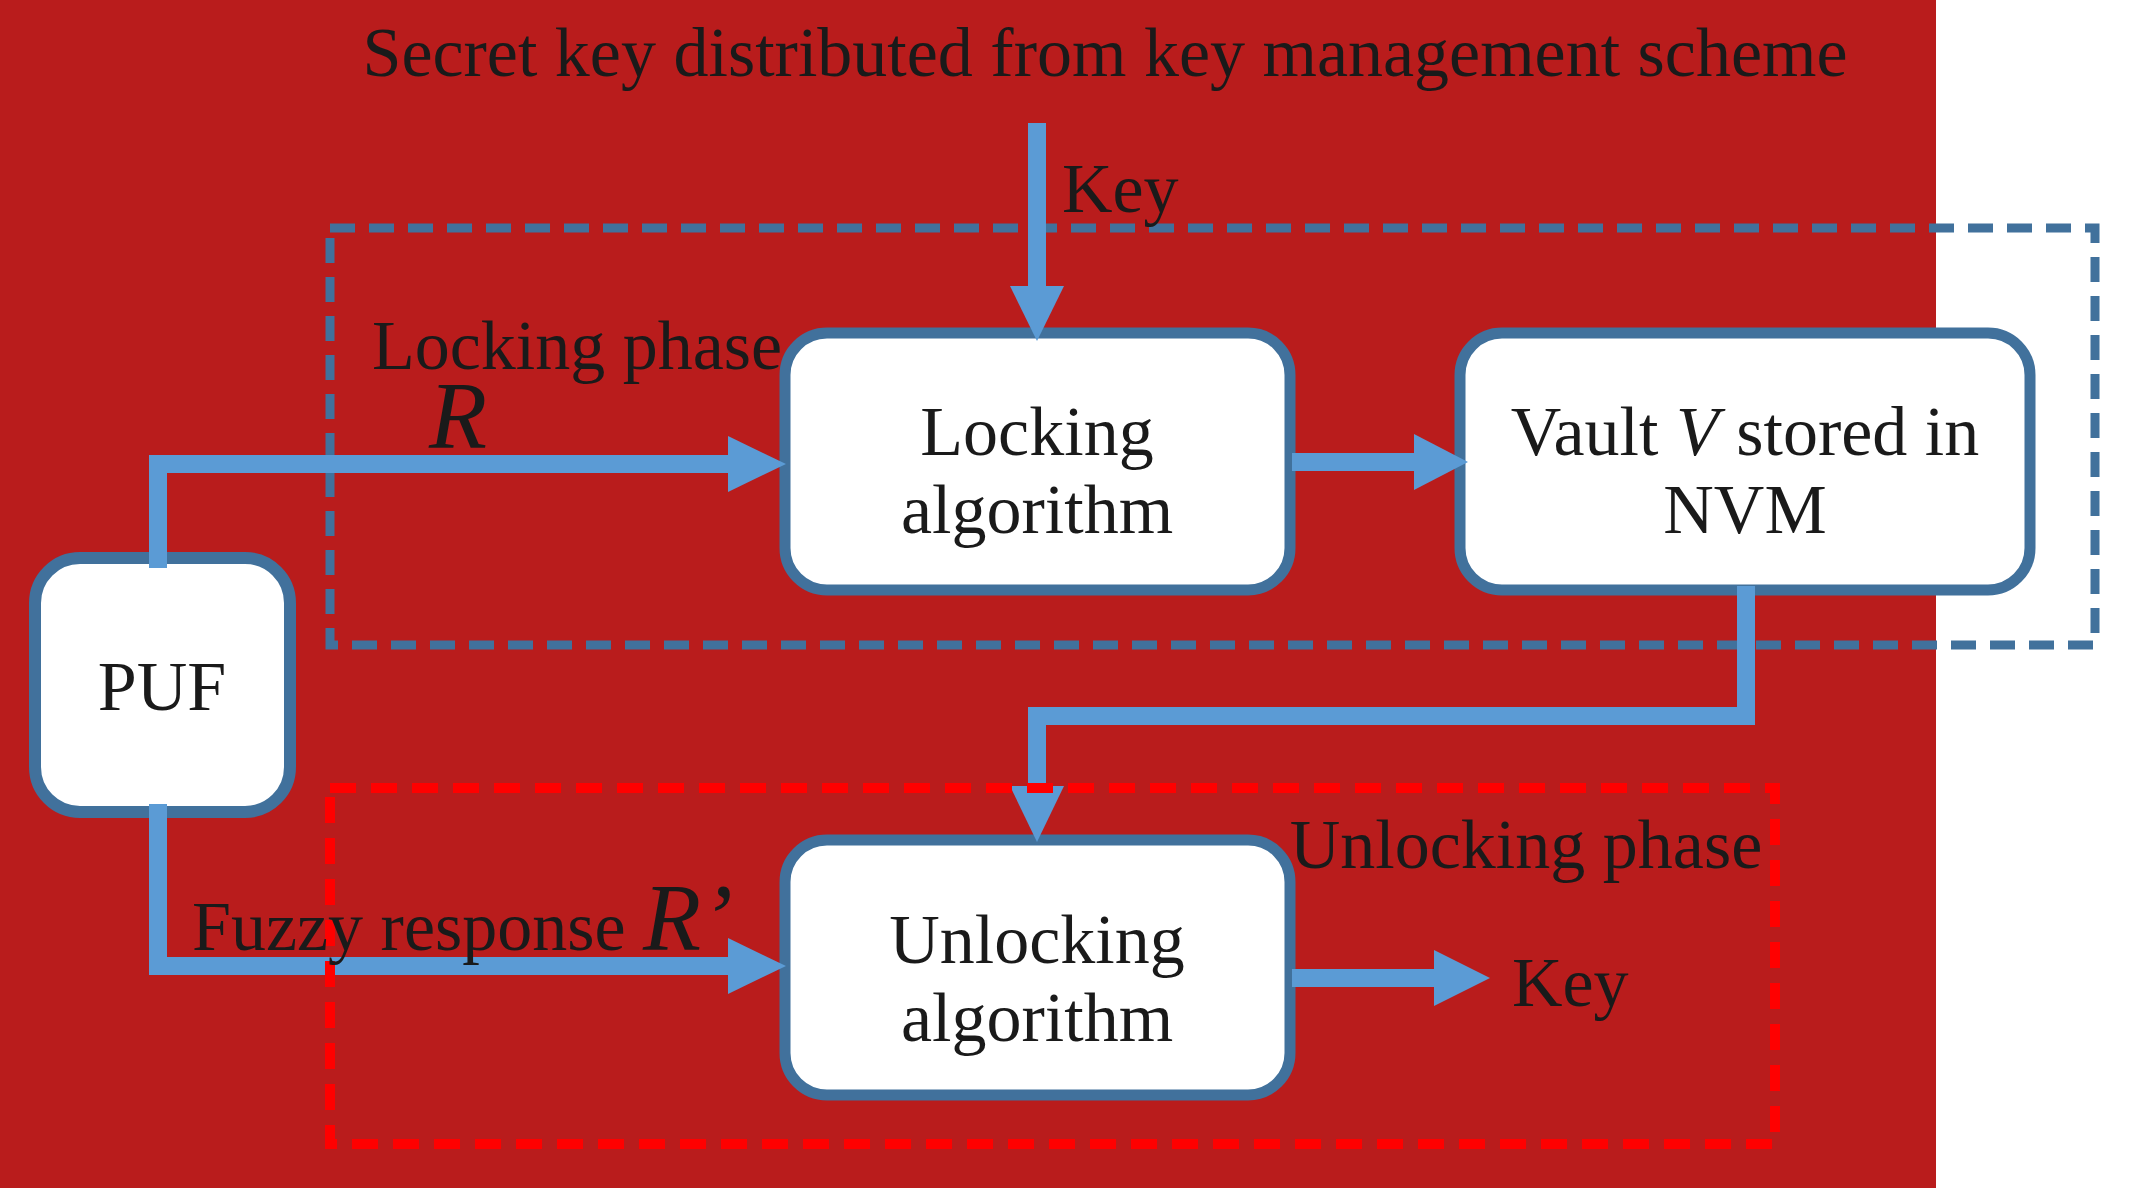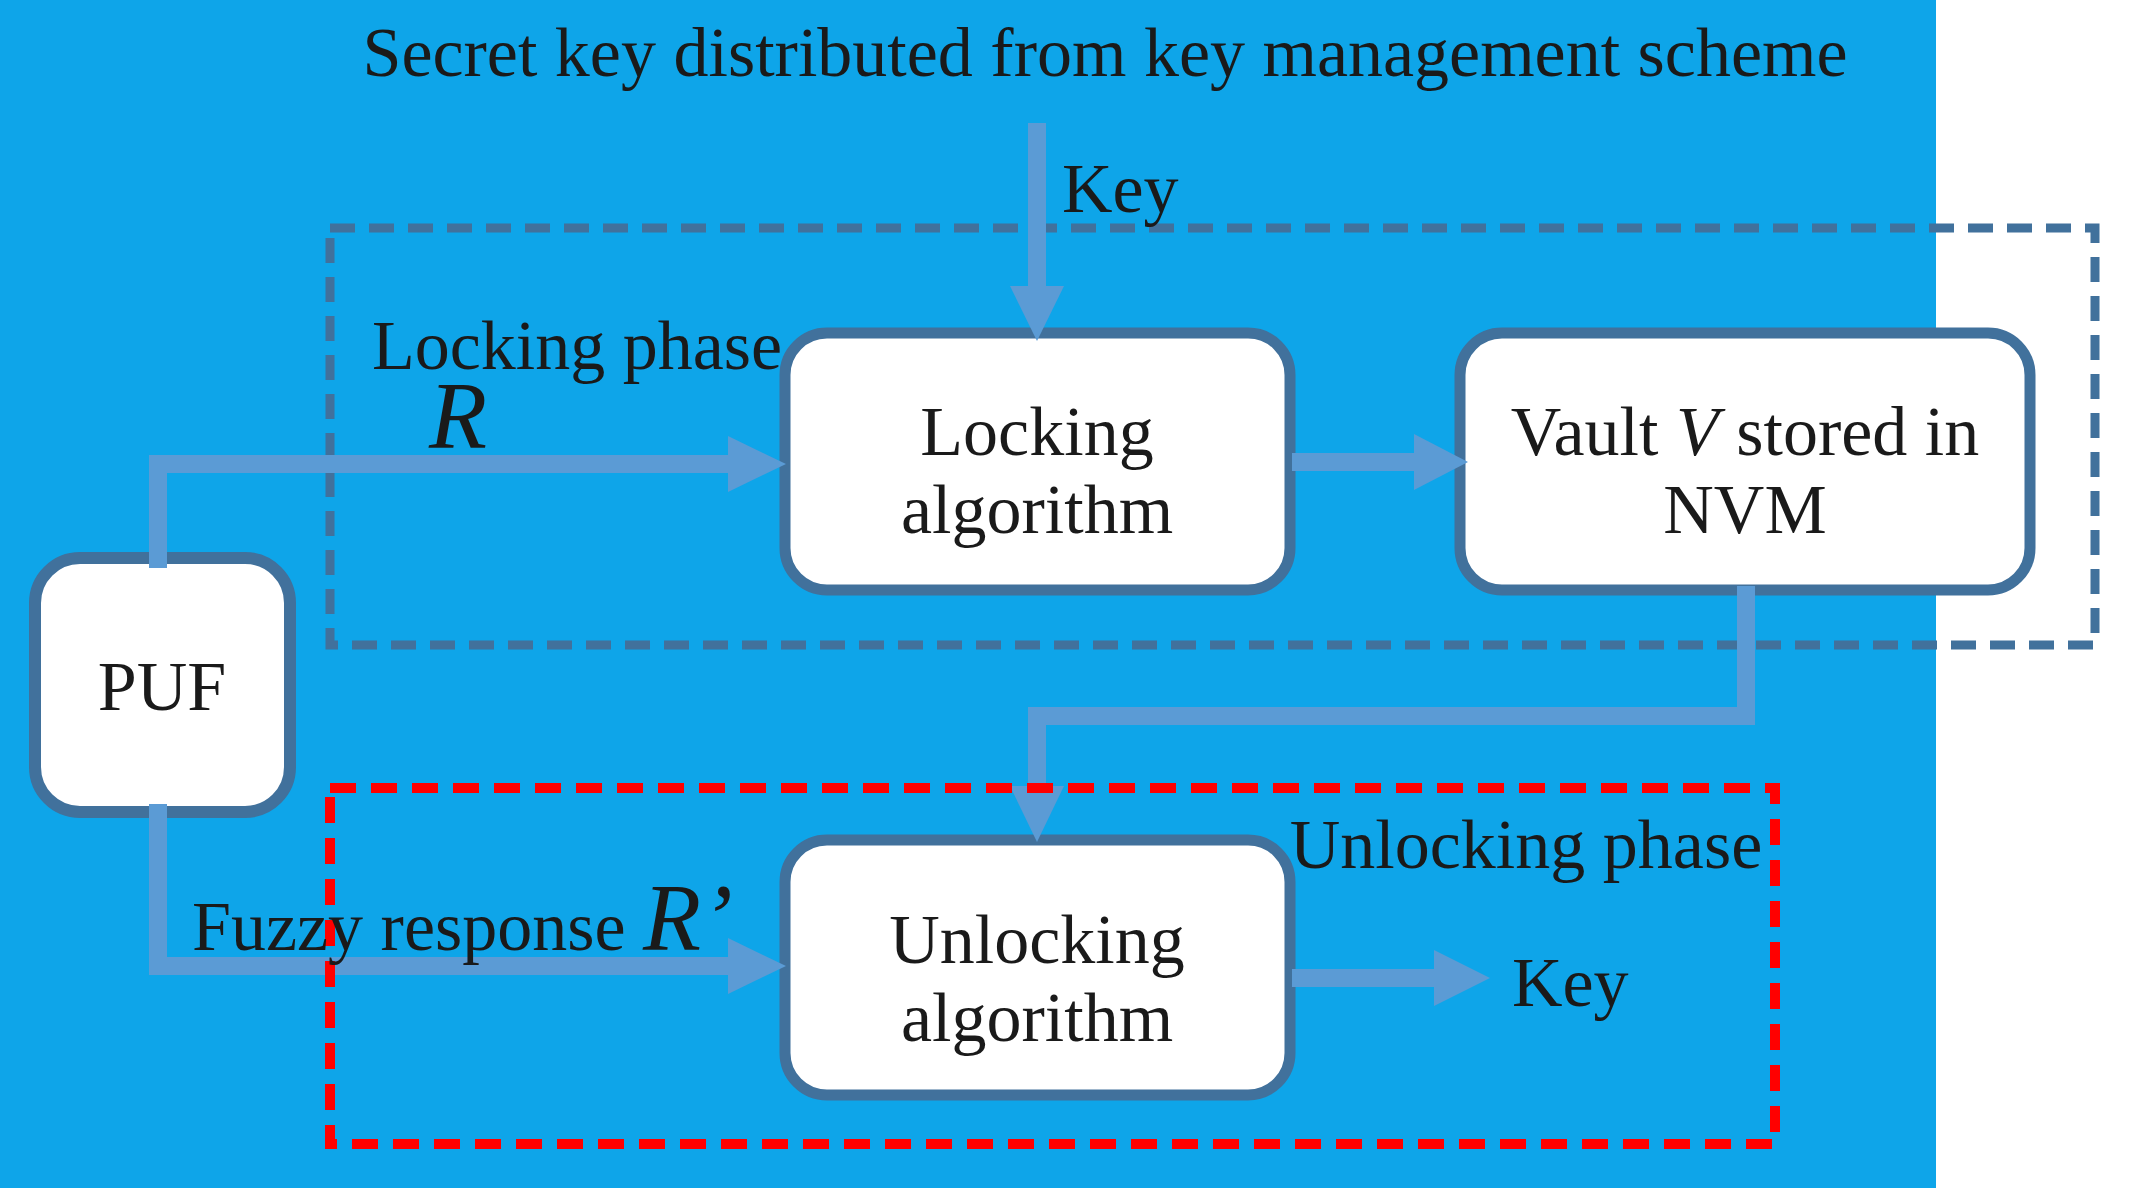--- a/index.html
+++ b/index.html
@@ -4,21 +4,21 @@
 <style>
   html, body {
     margin: 0;
     padding: 0;
     background: #ffffff;
   }
   .stage {
     position: relative;
     width: 1936px;
     height: 1188px;
-    background: #0ea5e9;
+    background: #b91c1c;
     font-family: "Liberation Serif", "DejaVu Serif", serif;
   }
   svg { display: block; }
 
   .box {
     fill: #ffffff;
     stroke: #41719c;
     stroke-width: 11;
   }
   .puf-box {

